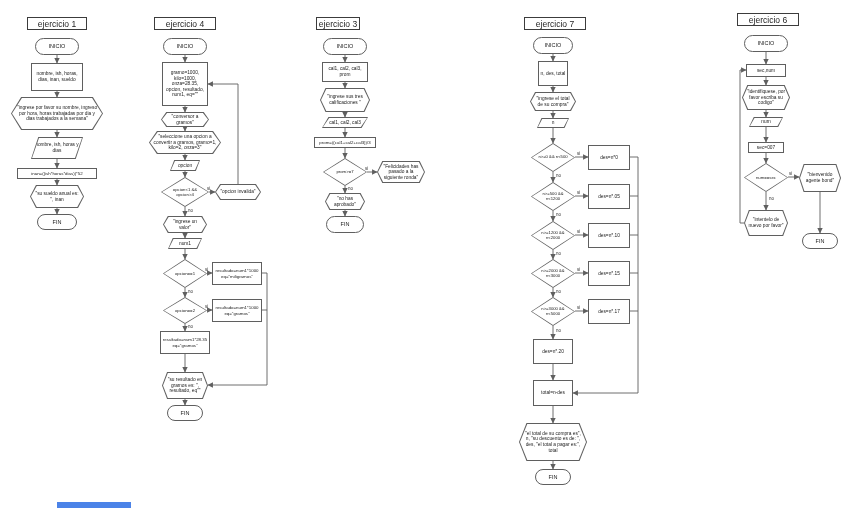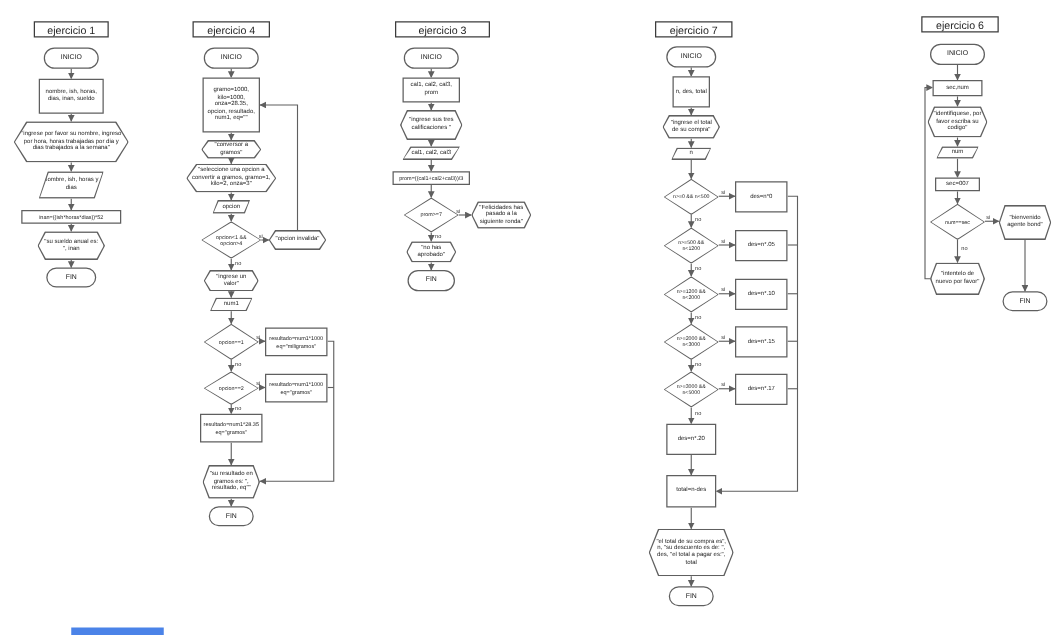--- a/index.html
+++ b/index.html
@@ -163,21 +163,21 @@
       <div class="clip-bg"></div>
       <div class="clip-fg">"su resultado en gramos es: ", resultado, eq""</div>
     </div>
     <div class="node terminator" style="left: 167px; top: 405px; width: 36px; height: 16px;">FIN</div>
     <span class="edge-label" style="left: 207px; top: 186px;">si</span>
     <span class="edge-label" style="left: 188px; top: 208px;">no</span>
     <span class="edge-label" style="left: 205px; top: 267px;">si</span>
     <span class="edge-label" style="left: 188px; top: 289px;">no</span>
     <span class="edge-label" style="left: 205px; top: 304px;">si</span>
     <span class="edge-label" style="left: 188px; top: 324px;">no</span>
-    <div class="title-box" style="left: 316px; top: 17px; width: 76px; height: 13px;">ejercicio 3</div>
+    <div class="title-box" style="left: 316px; top: 17px; width: 44px; height: 13px;">ejercicio 3</div>
     <div class="node terminator" style="left: 323px; top: 38px; width: 44px; height: 17px;">INICIO</div>
     <div class="node process" style="left: 322px; top: 62px; width: 46px; height: 20px;">cal1, cal2, cal3, prom</div>
     <div class="node clip display" style="left: 320px; top: 88px; width: 50px; height: 24px;">
       <div class="clip-bg"></div>
       <div class="clip-fg">"ingrese sus tres calificaciones "</div>
     </div>
     <div class="node clip input" style="left: 322px; top: 117px; width: 46px; height: 11px;">
       <div class="clip-bg"></div>
       <div class="clip-fg">cal1, cal2, cal3</div>
     </div>

